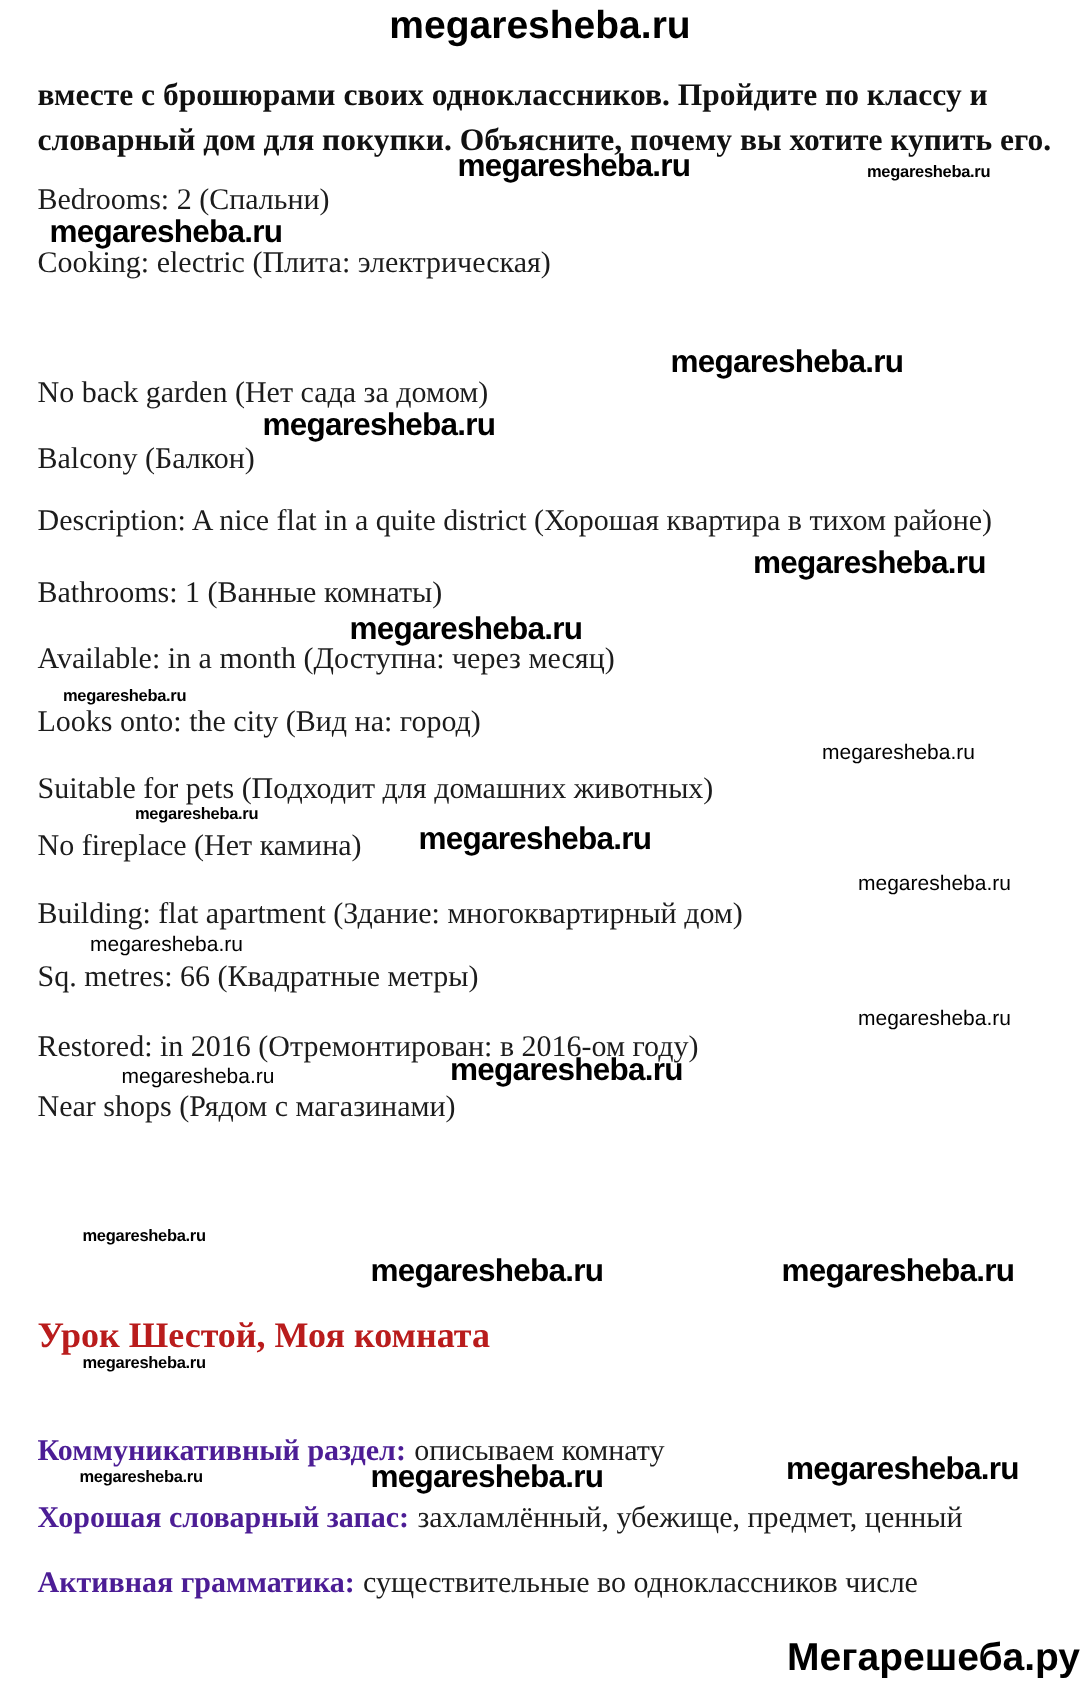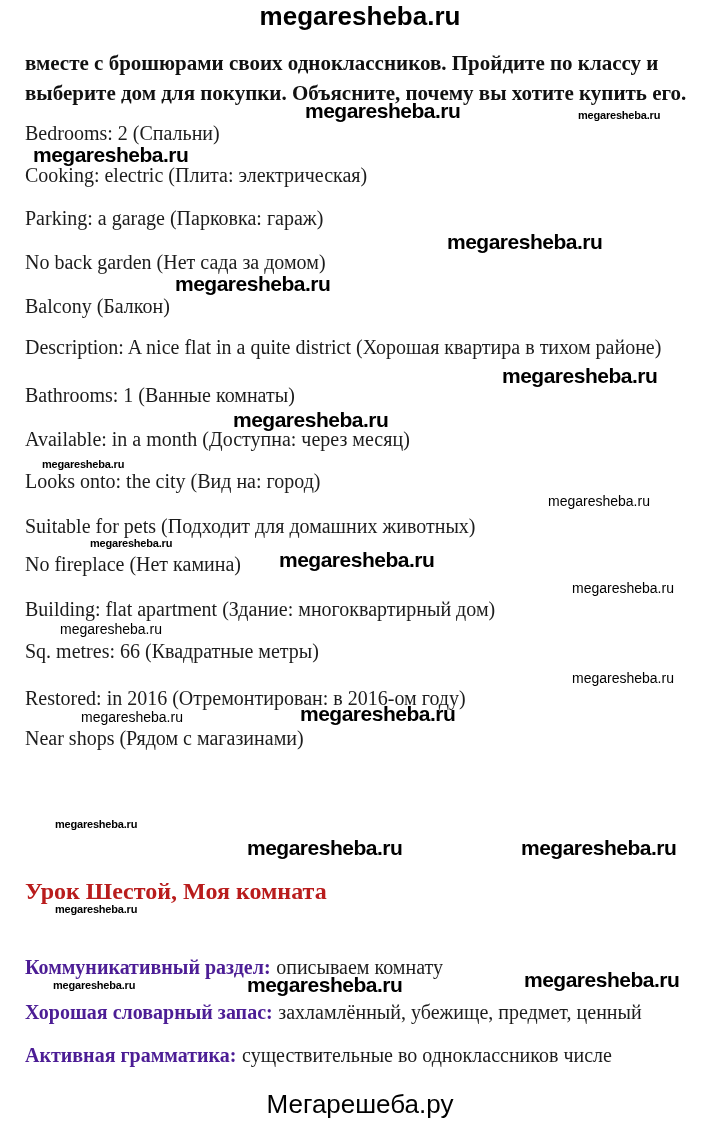--- a/index.html
+++ b/index.html
@@ -36,37 +36,36 @@
   .lesson-label { font-weight: bold; color: #4c1d95; margin-right: 0.28em; margin-top: 48px; }
   .wm {
     position: absolute; white-space: nowrap; color: #000;
     font-family: "Liberation Sans", "DejaVu Sans", sans-serif;
   }
   .wm-lg { font-weight: bold; font-size: 21px; letter-spacing: -0.5px; line-height: 20px; }
   .wm-smb { font-weight: bold; font-size: 11px; letter-spacing: -0.2px; line-height: 11px; }
   .wm-sm { font-weight: normal; font-size: 14px; line-height: 13px; }
   .site-footer {
     position: absolute; top: 1089px; left: 0; width: 100%;
-    text-align: center;
+    text-align: right;
     font-family: "Liberation Sans", "DejaVu Sans", sans-serif;
-    font-weight: normal; font-size: 26px; color: #000;
+    font-weight: bold; font-size: 26px; color: #000;
   }
 </style>
 </head>
 <body>
 
 <div class="page">
 
   <div class="site-header">megaresheba.ru</div>
 
-  <p class="intro">вместе с брошюрами своих одноклассников. Пройдите по классу и выберите дом для покупки. Объясните, почему вы хотите купить его.</p>
+  <p class="intro">вместе с брошюрами своих одноклассников. Пройдите по классу и словарный дом для покупки. Объясните, почему вы хотите купить его.</p>
 
   <div class="abs feature" style="top:122px">Bedrooms: 2 (Спальни)</div>
   <div class="abs feature" style="top:164px">Cooking: electric (Плита: электрическая)</div>
-  <div class="abs feature" style="top:207px">Parking: a garage (Парковка: гараж)</div>
   <div class="abs feature" style="top:251px">No back garden (Нет сада за домом)</div>
   <div class="abs feature" style="top:295px">Balcony (Балкон)</div>
   <div class="abs feature" style="top:336px">Description: A nice flat in a quite district (Хорошая квартира в тихом районе)</div>
   <div class="abs feature" style="top:384px">Bathrooms: 1 (Ванные комнаты)</div>
   <div class="abs feature" style="top:428px">Available: in a month (Доступна: через месяц)</div>
   <div class="abs feature" style="top:470px">Looks onto: the city (Вид на: город)</div>
   <div class="abs feature" style="top:515px">Suitable for pets (Подходит для домашних животных)</div>
   <div class="abs feature" style="top:553px">No fireplace (Нет камина)</div>
   <div class="abs feature" style="top:598px">Building: flat apartment (Здание: многоквартирный дом)</div>
   <div class="abs feature" style="top:640px">Sq. metres: 66 (Квадратные метры)</div>

